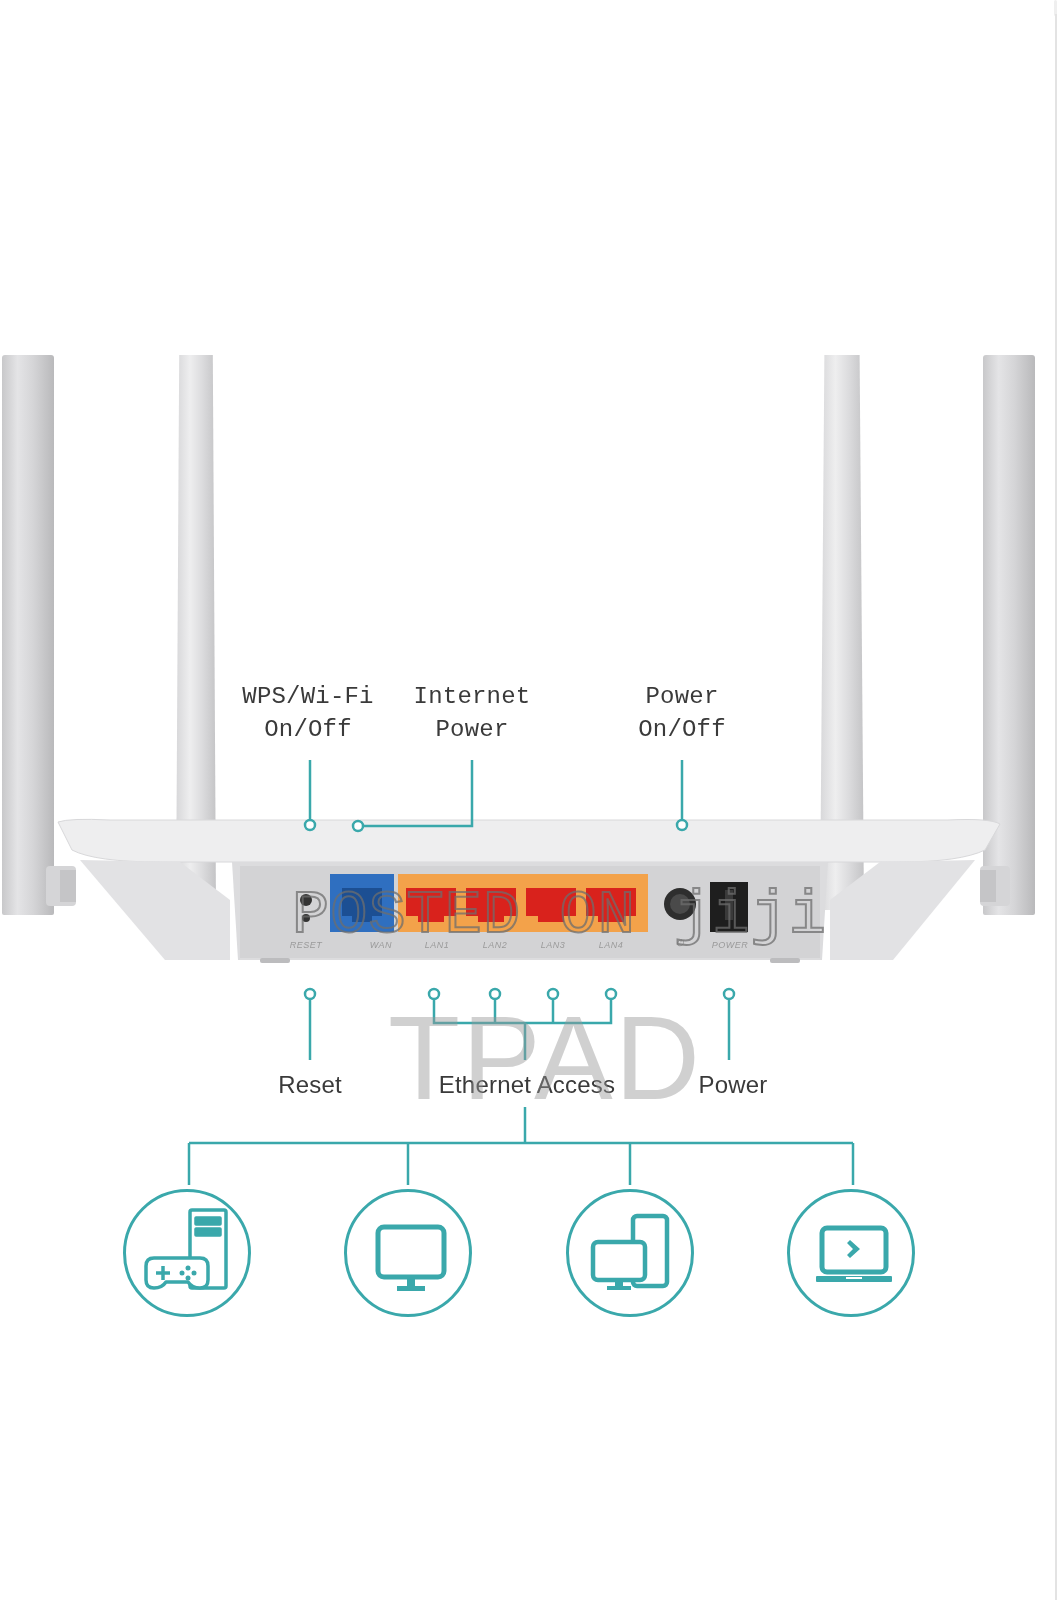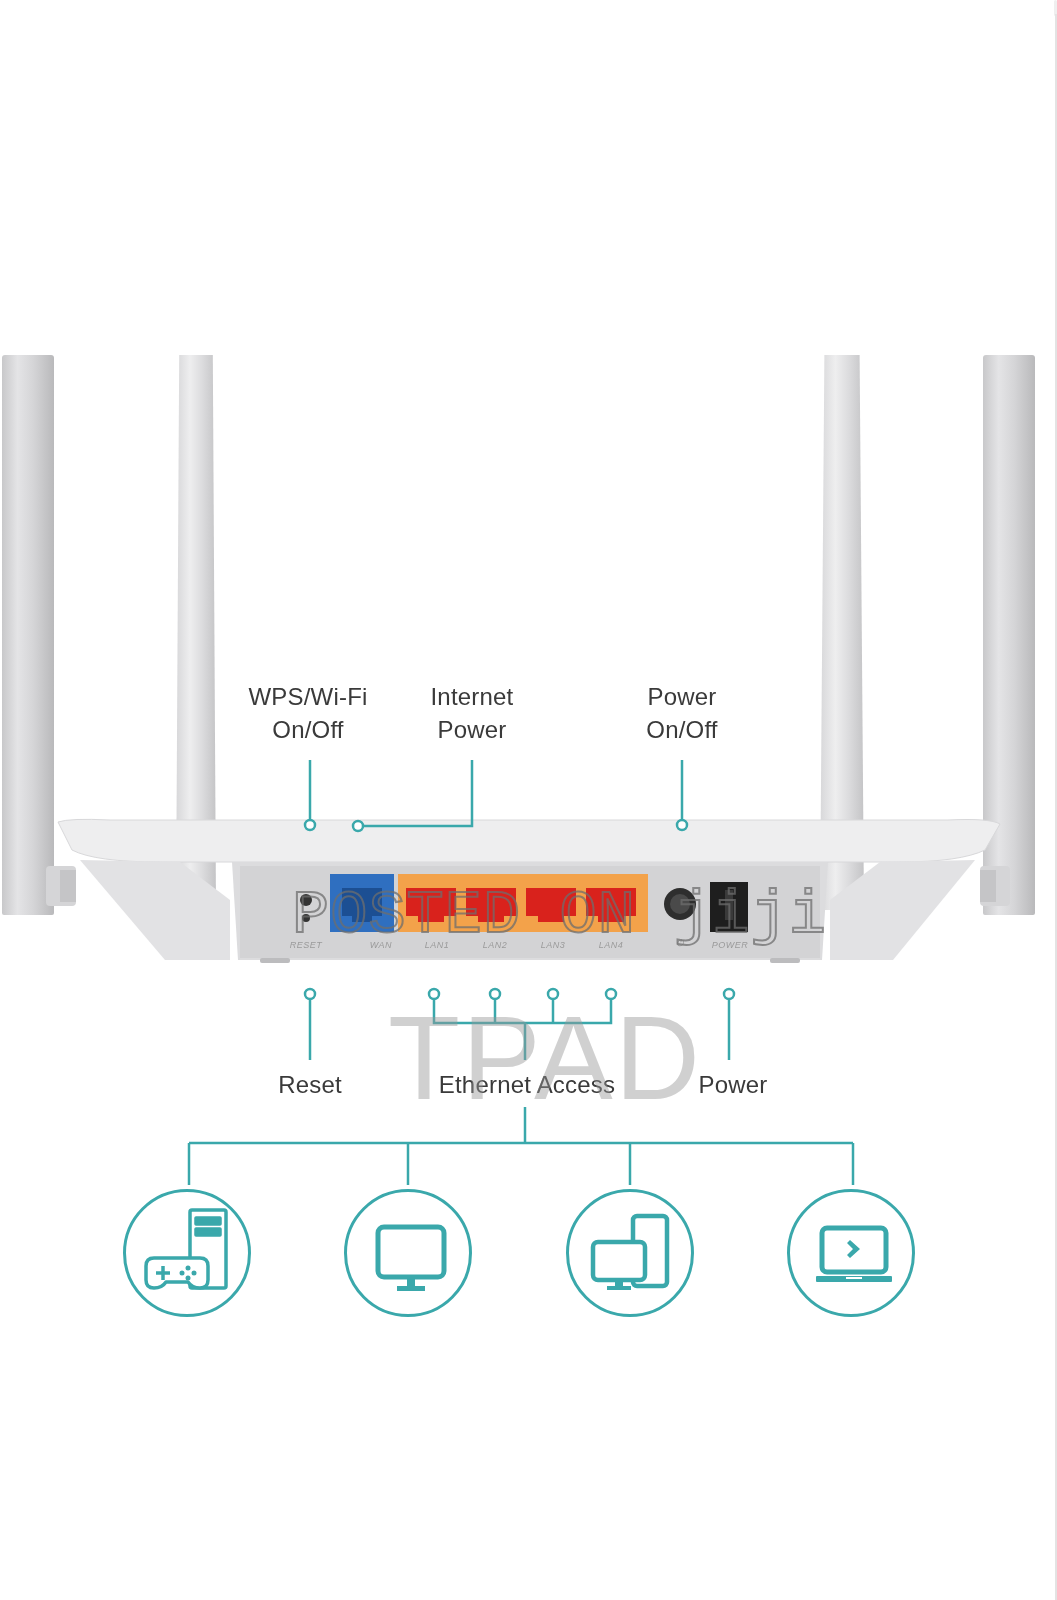--- a/index.html
+++ b/index.html
@@ -3,21 +3,21 @@
 <meta charset="utf-8">
 <style>
   html, body { margin: 0; padding: 0; background: #ffffff; }
   body { width: 1057px; height: 1600px; position: relative; overflow: hidden;
          font-family: "Liberation Sans", "DejaVu Sans", sans-serif; }
   .abs { position: absolute; }
   .right-edge { position: absolute; left: 1055px; top: 14px; width: 2px; height: 1586px; background: #e3e3e3; }
   .right-edge-top { position: absolute; left: 1054px; top: 0; width: 3px; height: 16px; background: #efefef; border-radius: 2px; }
 
   .label { position: absolute; color: #3a3a3a; font-size: 24px; text-align: center; line-height: 33px; letter-spacing: 0.2px; }
-  .label.top { width: 170px; }
+  .label.top { width: 170px; font-family: Liberation Mono, monospace; }
   .label.bottom { width: 220px; }
 
   .antenna { position: absolute; border-radius: 3px 3px 2px 2px; }
   .antenna.outer { width: 52px; background: linear-gradient(90deg, #c8c8ca 0%, #e4e4e6 30%, #d5d5d7 60%, #b9b9bb 100%); }
   .antenna.inner { background: linear-gradient(90deg, #d7d7d9 0%, #eeeeef 35%, #dcdcde 65%, #c4c4c6 100%); }
 
   .port-label { position: absolute; font-size: 9px; color: #9a9a9a; text-align: center; width: 50px; font-style: italic; letter-spacing: 0.5px; }
 
   .watermark { position: absolute; color: transparent; -webkit-text-stroke: 2px rgba(110,110,110,0.75); font-family: "Liberation Sans", sans-serif; white-space: nowrap; }
   .watermark.tpad { color: rgba(150,150,150,0.45); -webkit-text-stroke: 0; font-size: 118px; letter-spacing: 2px; text-align: center; }

